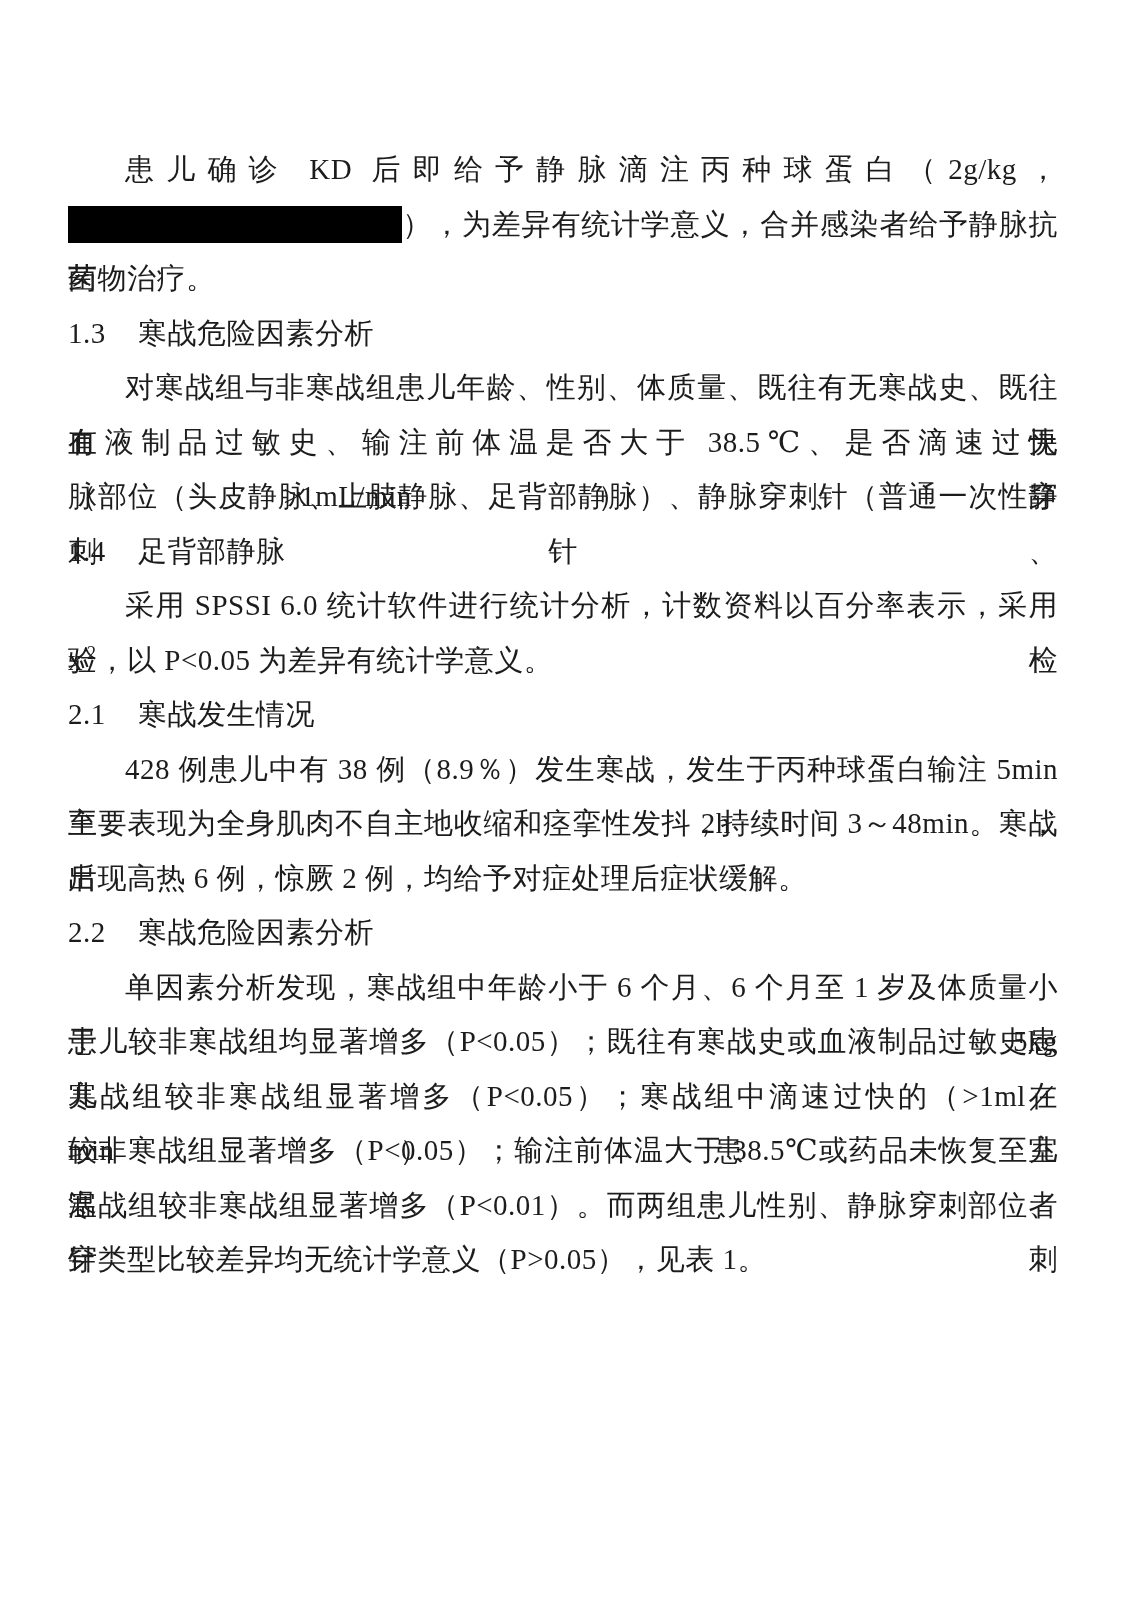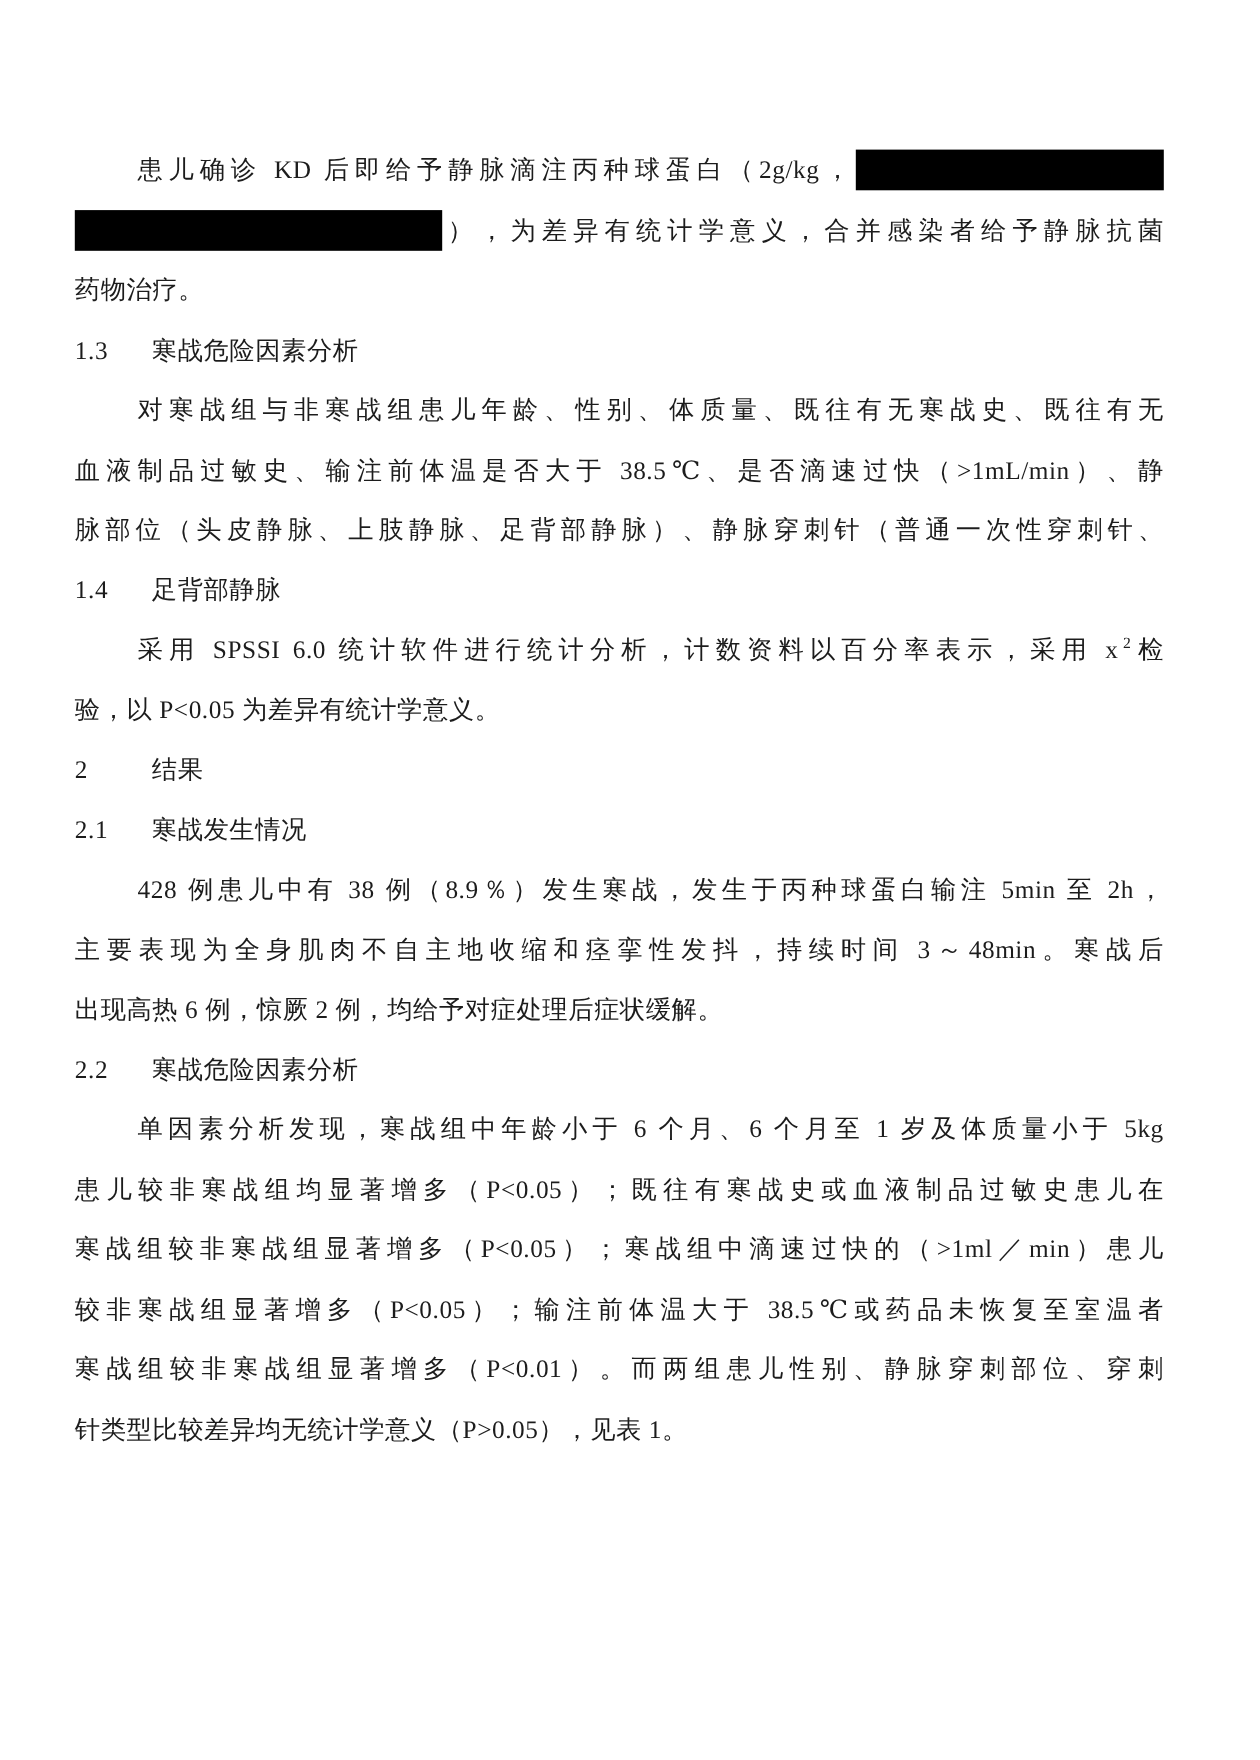--- a/index.html
+++ b/index.html
@@ -16,23 +16,23 @@
     font-family: "Liberation Serif", "DejaVu Serif", serif;
   }
   .page {
     position: absolute;
     inset: 0;
     background: #ffffff;
   }
   .doc {
     position: absolute;
     left: 68px;
-    top: 128px;
+    top: 142px;
     width: 990px;
-    font-size: 23px;
+    font-size: 29px;
     color: #1c1c1c;
     letter-spacing: 0.5px;
   }
   .line {
     height: 54.5px;
     line-height: 54.5px;
     overflow: visible;
     text-align: left;
   }
   .line.justify {
@@ -68,21 +68,20 @@
       <div class="line justify indent"><span>患儿确诊 KD 后即给予静脉滴注丙种球蛋白（2g/kg，</span><span class="redaction" style="width: 280px; height: 37px; background: rgb(0, 0, 0);"></span></div>
       <div class="line justify"><span class="redaction" style="width: 334px; height: 37px; background: rgb(0, 0, 0);"></span><span>），为差异有统计学意义，合并感染者给予静脉抗菌</span></div>
       <div class="line"><span>药物治疗。</span></div>
       <div class="line heading"><span class="h-num">1.3</span><span class="h-title">寒战危险因素分析</span></div>
       <div class="line justify indent"><span>对寒战组与非寒战组患儿年龄、性别、体质量、既往有无寒战史、既往有无</span></div>
       <div class="line justify"><span>血液制品过敏史、输注前体温是否大于 38.5℃、是否滴速过快（&gt;1mL/min）、静</span></div>
       <div class="line justify"><span>脉部位（头皮静脉、上肢静脉、足背部静脉）、静脉穿刺针（普通一次性穿刺针、</span></div>
       <div class="line heading"><span class="h-num">1.4</span><span class="h-title">足背部静脉</span></div>
       <div class="line justify indent"><span>采用 SPSSI 6.0 统计软件进行统计分析，计数资料以百分率表示，采用 x</span><sup class="exp">2</sup><span>检</span></div>
       <div class="line"><span>验，以 P&lt;0.05 为差异有统计学意义。</span></div>
-      <div class="line heading"><span class="h-num">2</span><span class="h-title">结果</span></div>
       <div class="line heading"><span class="h-num">2.1</span><span class="h-title">寒战发生情况</span></div>
       <div class="line justify indent"><span>428 例患儿中有 38 例（8.9％）发生寒战，发生于丙种球蛋白输注 5min 至 2h，</span></div>
       <div class="line justify"><span>主要表现为全身肌肉不自主地收缩和痉挛性发抖，持续时间 3～48min。寒战后</span></div>
       <div class="line"><span>出现高热 6 例，惊厥 2 例，均给予对症处理后症状缓解。</span></div>
       <div class="line heading"><span class="h-num">2.2</span><span class="h-title">寒战危险因素分析</span></div>
       <div class="line justify indent"><span>单因素分析发现，寒战组中年龄小于 6 个月、6 个月至 1 岁及体质量小于 5kg</span></div>
       <div class="line justify"><span>患儿较非寒战组均显著增多（P&lt;0.05）；既往有寒战史或血液制品过敏史患儿在</span></div>
       <div class="line justify"><span>寒战组较非寒战组显著增多（P&lt;0.05）；寒战组中滴速过快的（&gt;1ml／min）患儿</span></div>
       <div class="line justify"><span>较非寒战组显著增多（P&lt;0.05）；输注前体温大于 38.5℃或药品未恢复至室温者</span></div>
       <div class="line justify"><span>寒战组较非寒战组显著增多（P&lt;0.01）。而两组患儿性别、静脉穿刺部位、穿刺</span></div>

